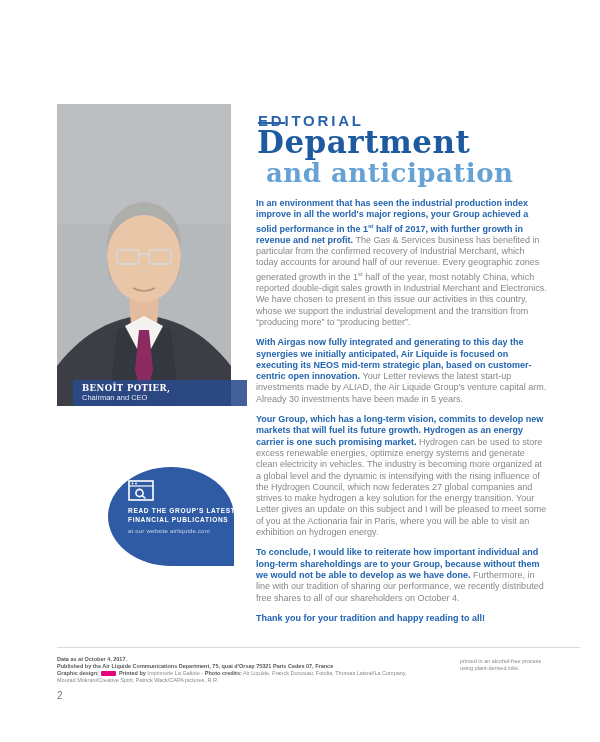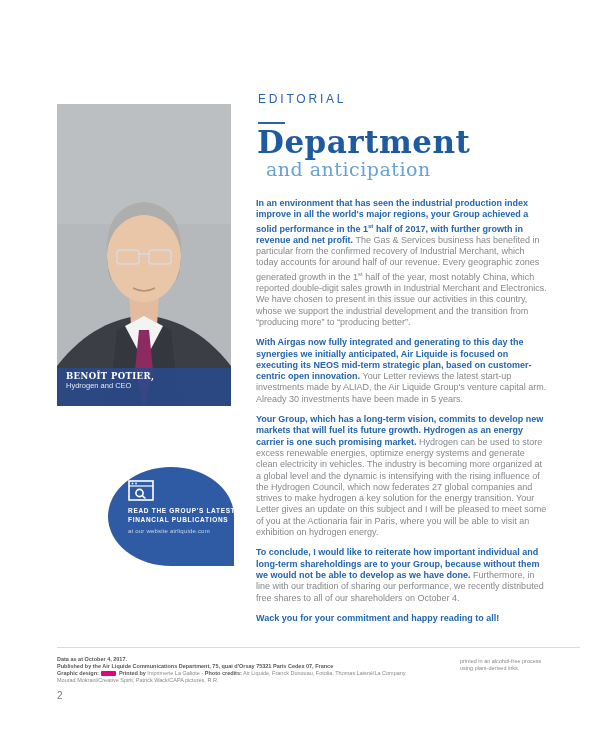--- a/index.html
+++ b/index.html
@@ -3,46 +3,46 @@
 <meta charset="utf-8">
 <style>
   * { margin:0; padding:0; box-sizing:border-box; }
   body { background:#ffffff; font-family:"Liberation Sans", sans-serif; }
   .page { position:relative; width:600px; height:742px; background:#ffffff; overflow:hidden; }
 
   
   .portrait { position:absolute; left:57px; top:104px; width:174px; height:302px; }
   .portrait svg { display:block; width:174px; height:302px; }
   .portrait-caption {
-    position:absolute; left:0; bottom:0; width:100%; height:38px;
+    position:absolute; left:16px; bottom:0; width:100%; height:26px;
     background:rgba(42,74,140,0.88); color:#ffffff; padding:3px 0 13px 9px;
   }
   .portrait-name { font-family:"DejaVu Serif", serif; font-weight:bold; font-size:8.5px; letter-spacing:0.4px; line-height:10px; }
   .portrait-role { font-size:7.5px; color:#e3e8f1; line-height:9px; }
 
   
   .cta-bubble {
     position:absolute; left:108px; top:467px; width:126px; height:99px;
     background:#2e5ba4; border-radius:50% 50% 0 50%;
     color:#ffffff; padding:13px 14px 0 20px; cursor:pointer;
   }
   .cta-icon { display:block; margin-bottom:6px; }
   .cta-line { font-size:6.5px; font-weight:bold; letter-spacing:0.7px; line-height:8.5px; white-space:nowrap; }
   .cta-sub { margin-top:4px; font-size:6px; color:#c9d6ea; letter-spacing:0.2px; }
 
   
-  .kicker { position:absolute; left:258px; top:92px; font-size:12px; font-weight:normal; letter-spacing:2.8px; color:#2b62ac; }
+  .kicker { position:absolute; left:258px; top:112px; font-size:15px; font-weight:bold; letter-spacing:2.8px; color:#2b62ac; }
   .kicker-underline { position:absolute; left:258px; top:122px; width:27px; height:2px; background:#2b62ac; }
   .page-title {
     position:absolute; left:257px; top:124px;
     font-family:"DejaVu Serif", serif; font-weight:bold; font-size:31px; color:#1d5aa0; letter-spacing:0.5px;
   }
   .page-subtitle {
     position:absolute; left:266px; top:158px;
-    font-family:"DejaVu Serif", serif; font-weight:normal; font-size:19px; color:#66a2d4; letter-spacing:0.5px;
+    font-family:"DejaVu Serif", serif; font-weight:bold; font-size:26px; color:#66a2d4; letter-spacing:0.5px;
   }
 
   .body-paragraphs { position:absolute; left:256px; top:198px; width:292px; }
   .para { font-size:9px; line-height:11.3px; margin-bottom:9px; }
   .para .lead { color:#2265b0; font-weight:bold; }
   .para .body { color:#85878a;margin-top:48px; }
   .para sup { font-size:6px; }
 
   
   .footer-divider { position:absolute; left:57px; top:647px; width:523px; height:1px; background:#d9dadb; }
@@ -81,21 +81,21 @@
       <line x1="82" y1="150" x2="92" y2="150" stroke="#d8dadc" stroke-width="1.5"></line>
 
       <path d="M76,184 Q87,190 98,184" fill="none" stroke="#b98e72" stroke-width="1.5"></path>
 
       <path d="M68,222 L87,212 L106,222 L87,258 Z" fill="#f3f3f1"></path>
 
       <path d="M82,226 L92,226 L96,266 L87,302 L78,266 Z" fill="#8e2a62"></path>
     </svg>
     <div class="portrait-caption">
       <div class="portrait-name">BENOÎT POTIER,</div>
-      <div class="portrait-role">Hydrogen and CEO</div>
+      <div class="portrait-role">Chairman and CEO</div>
     </div>
   </div>
 
   <div class="cta-bubble">
     <svg class="cta-icon" width="26" height="21" viewBox="0 0 26 21">
       <rect x="1" y="1" width="24" height="19" fill="none" stroke="#ffffff" stroke-width="1.6"></rect>
       <line x1="1" y1="6" x2="25" y2="6" stroke="#ffffff" stroke-width="1.2"></line>
       <circle cx="4.5" cy="3.5" r="0.9" fill="#ffffff"></circle>
       <circle cx="8" cy="3.5" r="0.9" fill="#ffffff"></circle>
       <circle cx="11.5" cy="13" r="3.6" fill="none" stroke="#ffffff" stroke-width="1.6"></circle>
@@ -109,21 +109,21 @@
   <div class="kicker">EDITORIAL</div>
   <div class="kicker-underline"></div>
   <h1 class="page-title">Department</h1>
   <h2 class="page-subtitle">and anticipation</h2>
 
   <div class="body-paragraphs">
       <p class="para"><span class="lead">In an environment that has seen the industrial production index improve in all the world's major regions, your Group achieved a solid performance in the 1</span><sup class="lead">st</sup><span class="lead"> half of 2017, with further growth in revenue and net profit. </span><span class="body">The Gas &amp; Services business has benefited in particular from the confirmed recovery of Industrial Merchant, which today accounts for around half of our revenue. Every geographic zones generated growth in the 1</span><sup class="body">st</sup><span class="body"> half of the year, most notably China, which reported double-digit sales growth in Industrial Merchant and Electronics. We have chosen to present in this issue our activities in this country, whose we support the industrial development and the transition from “producing more” to “producing better”.</span></p>
       <p class="para"><span class="lead">With Airgas now fully integrated and generating to this day the synergies we initially anticipated, Air Liquide is focused on executing its NEOS mid-term strategic plan, based on customer-centric open innovation. </span><span class="body">Your Letter reviews the latest start-up investments made by ALIAD, the Air Liquide Group's venture capital arm. Already 30 investments have been made in 5 years.</span></p>
       <p class="para"><span class="lead">Your Group, which has a long-term vision, commits to develop new markets that will fuel its future growth. Hydrogen as an energy carrier is one such promising market. </span><span class="body">Hydrogen can be used to store excess renewable energies, optimize energy systems and generate clean electricity in vehicles. The industry is becoming more organized at a global level and the dynamic is intensifying with the rising influence of the Hydrogen Council, which now federates 27 global companies and strives to make hydrogen a key solution for the energy transition. Your Letter gives an update on this subject and I will be pleased to meet some of you at the Actionaria fair in Paris, where you will be able to visit an exhibition on hydrogen energy.</span></p>
       <p class="para"><span class="lead">To conclude, I would like to reiterate how important individual and long-term shareholdings are to your Group, because without them we would not be able to develop as we have done. </span><span class="body">Furthermore, in line with our tradition of sharing our performance, we recently distributed free shares to all of our shareholders on October 4.</span></p>
-      <p class="para"><span class="lead">Wack you for your commitment and happy reading to all!</span></p>
+      <p class="para"><span class="lead">Thank you for your tradition and happy reading to all!</span></p>
     </div>
 
   <div class="footer-divider"></div>
   <div class="footer-credits">
       <div class="credit-line"><span class="bold">Data as at October 4, 2017.</span></div>
       <div class="credit-line"><span class="bold">Published by the Air Liquide Communications Department, 75, quai d'Orsay 75321 Paris Cedex 07, France</span></div>
       <div class="credit-line"><span class="bold">Graphic design: </span><span class="logo-badge"></span><span class="bold"> Printed by</span><span class="reg"> Imprimerie La Galiote - </span><span class="bold">Photo credits:</span><span class="reg"> Air Liquide, Franck Dunouau, Fotolia, Thomas Laisné/La Company,</span></div>
       <div class="credit-line"><span class="reg">Mourad Mokrani/Creative Spirit, Patrick Wack/CAPA pictures, R.R.</span></div>
     </div>
   <div class="footer-eco-note">printed in an alcohol-free process using plant-derived inks.</div>

